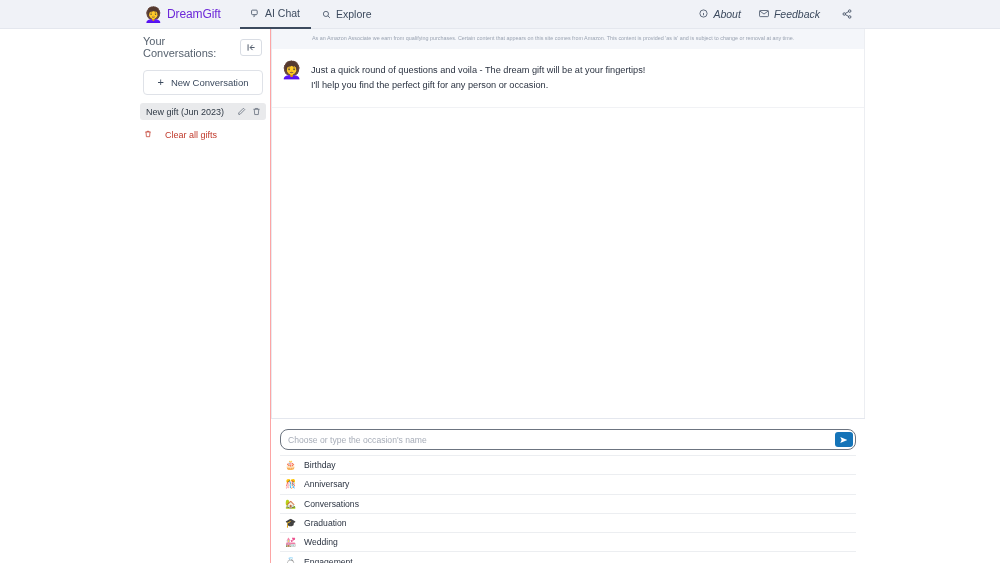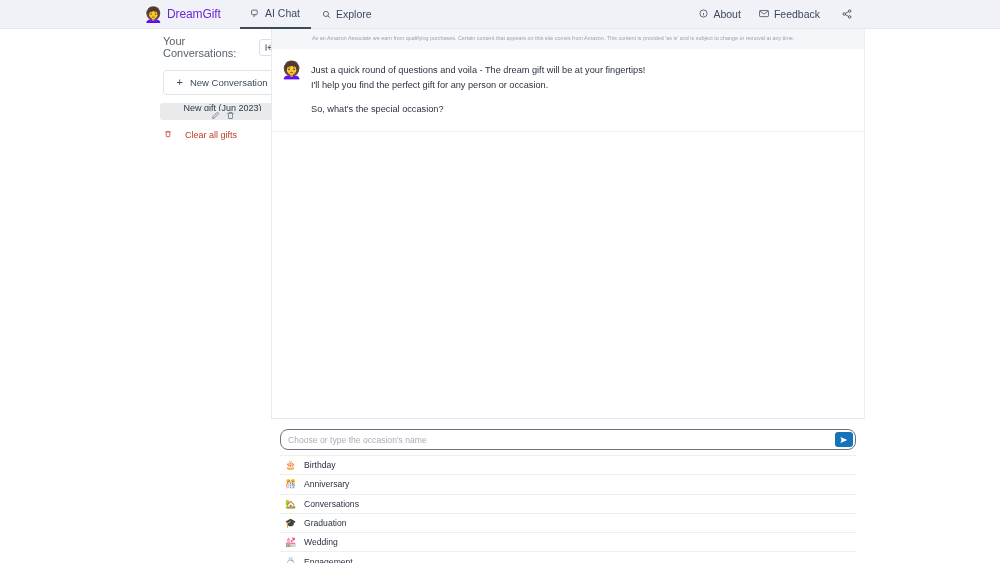--- a/index.html
+++ b/index.html
@@ -80,41 +80,41 @@
     gap: 18px;
     height: 29px;
   }
   .header-link {
     display: flex;
     align-items: center;
     gap: 5px;
     font-size: 10.5px;
     color: #3c4a5e;
     cursor: pointer;
+    font-style: italic;
   }
   .share-btn {
     display: flex;
     align-items: center;
     cursor: pointer;
     color: #3c4a5e;
     margin-left: 4px;
   }
 
   
   .sidebar {
     position: absolute;
     left: 136px;
     top: 29px;
     width: 135px;
     height: 534px;
     background: #ffffff;
-    border-right: 3px solid #fca5a5;
+    border-right: 1px solid #fca5a5;
     box-sizing: border-box;
     padding: 0;
-    margin-left: 20px;
   }
   .sidebar-header {
     display: flex;
     align-items: center;
     justify-content: space-between;
     padding: 6px 8px 4px 7px;
   }
   .sidebar-title {
     font-size: 11px;
     color: #57626f;
@@ -149,21 +149,20 @@
 
   .conv-item {
     margin: 8px 4px 0 4px;
     height: 17px;
     background: #e9eaec;
     border-radius: 3px;
     display: flex;
     align-items: center;
     padding: 0 5px 0 6px;
     cursor: pointer;
-    flex-direction: column;
   }
   .conv-label {
     font-size: 9px;
     color: #2f3945;
     flex: 1;
     white-space: nowrap;
     overflow: hidden;
   }
   .conv-actions { display: flex; align-items: center; gap: 6px; color: #5c6675; }
   .icon-btn { display: flex; cursor: pointer; }
@@ -395,21 +394,20 @@
 <div class="chat-panel">
   <div class="disclaimer-wrap">
     <div class="disclaimer">As an Amazon Associate we earn from qualifying purchases. Certain content that appears on this site comes from Amazon. This content is provided 'as is' and is subject to change or removal at any time.</div>
   </div>
 
   <div class="message-row">
     <div class="avatar">👩‍🦱</div>
     <div class="message-body">
       <div class="msg-line">Just a quick round of questions and voila - The dream gift will be at your fingertips!</div>
       <div class="msg-line">I'll help you find the perfect gift for any person or occasion.</div>
-      <div class="msg-line spaced">So, what's the special occasion?</div>
     </div>
   </div>
 </div>
 
 <div class="input-area">
   <div class="input-row">
     <input class="input-field" type="text" placeholder="Choose or type the occasion's name" style="">
     <div class="send-btn">
       <svg width="10" height="10" viewBox="0 0 16 16" fill="#ffffff">
         <path d="M2 3.2l11.4 4.8L2 12.8l2.2-4.8z"></path>

